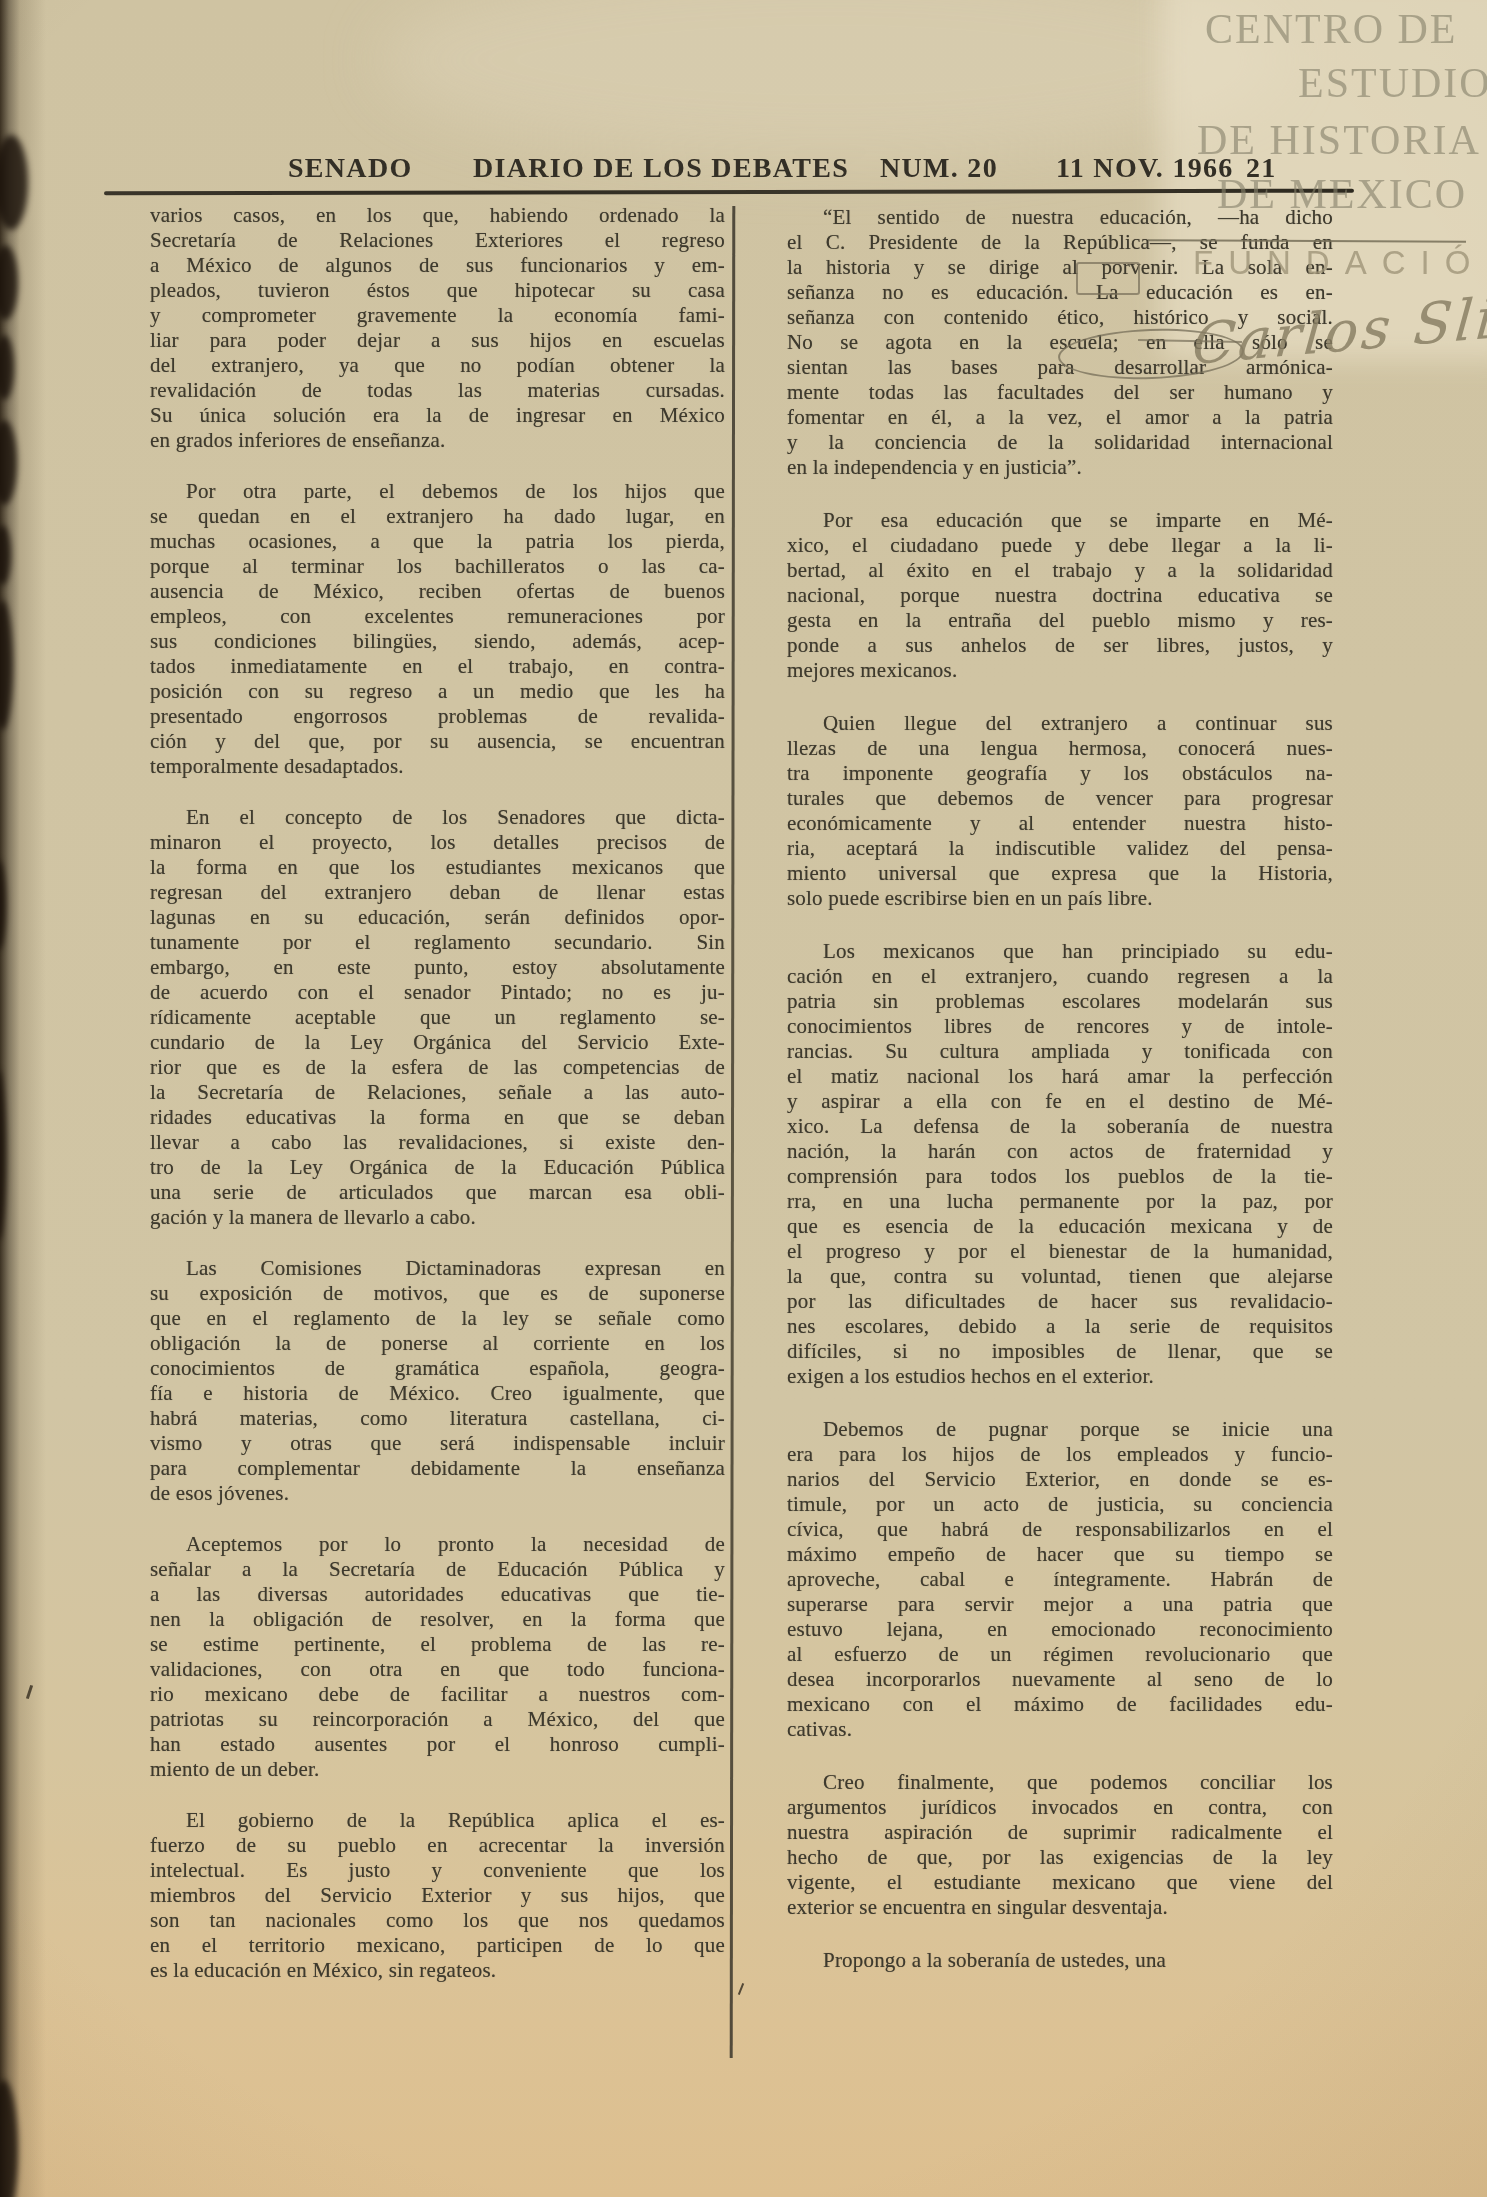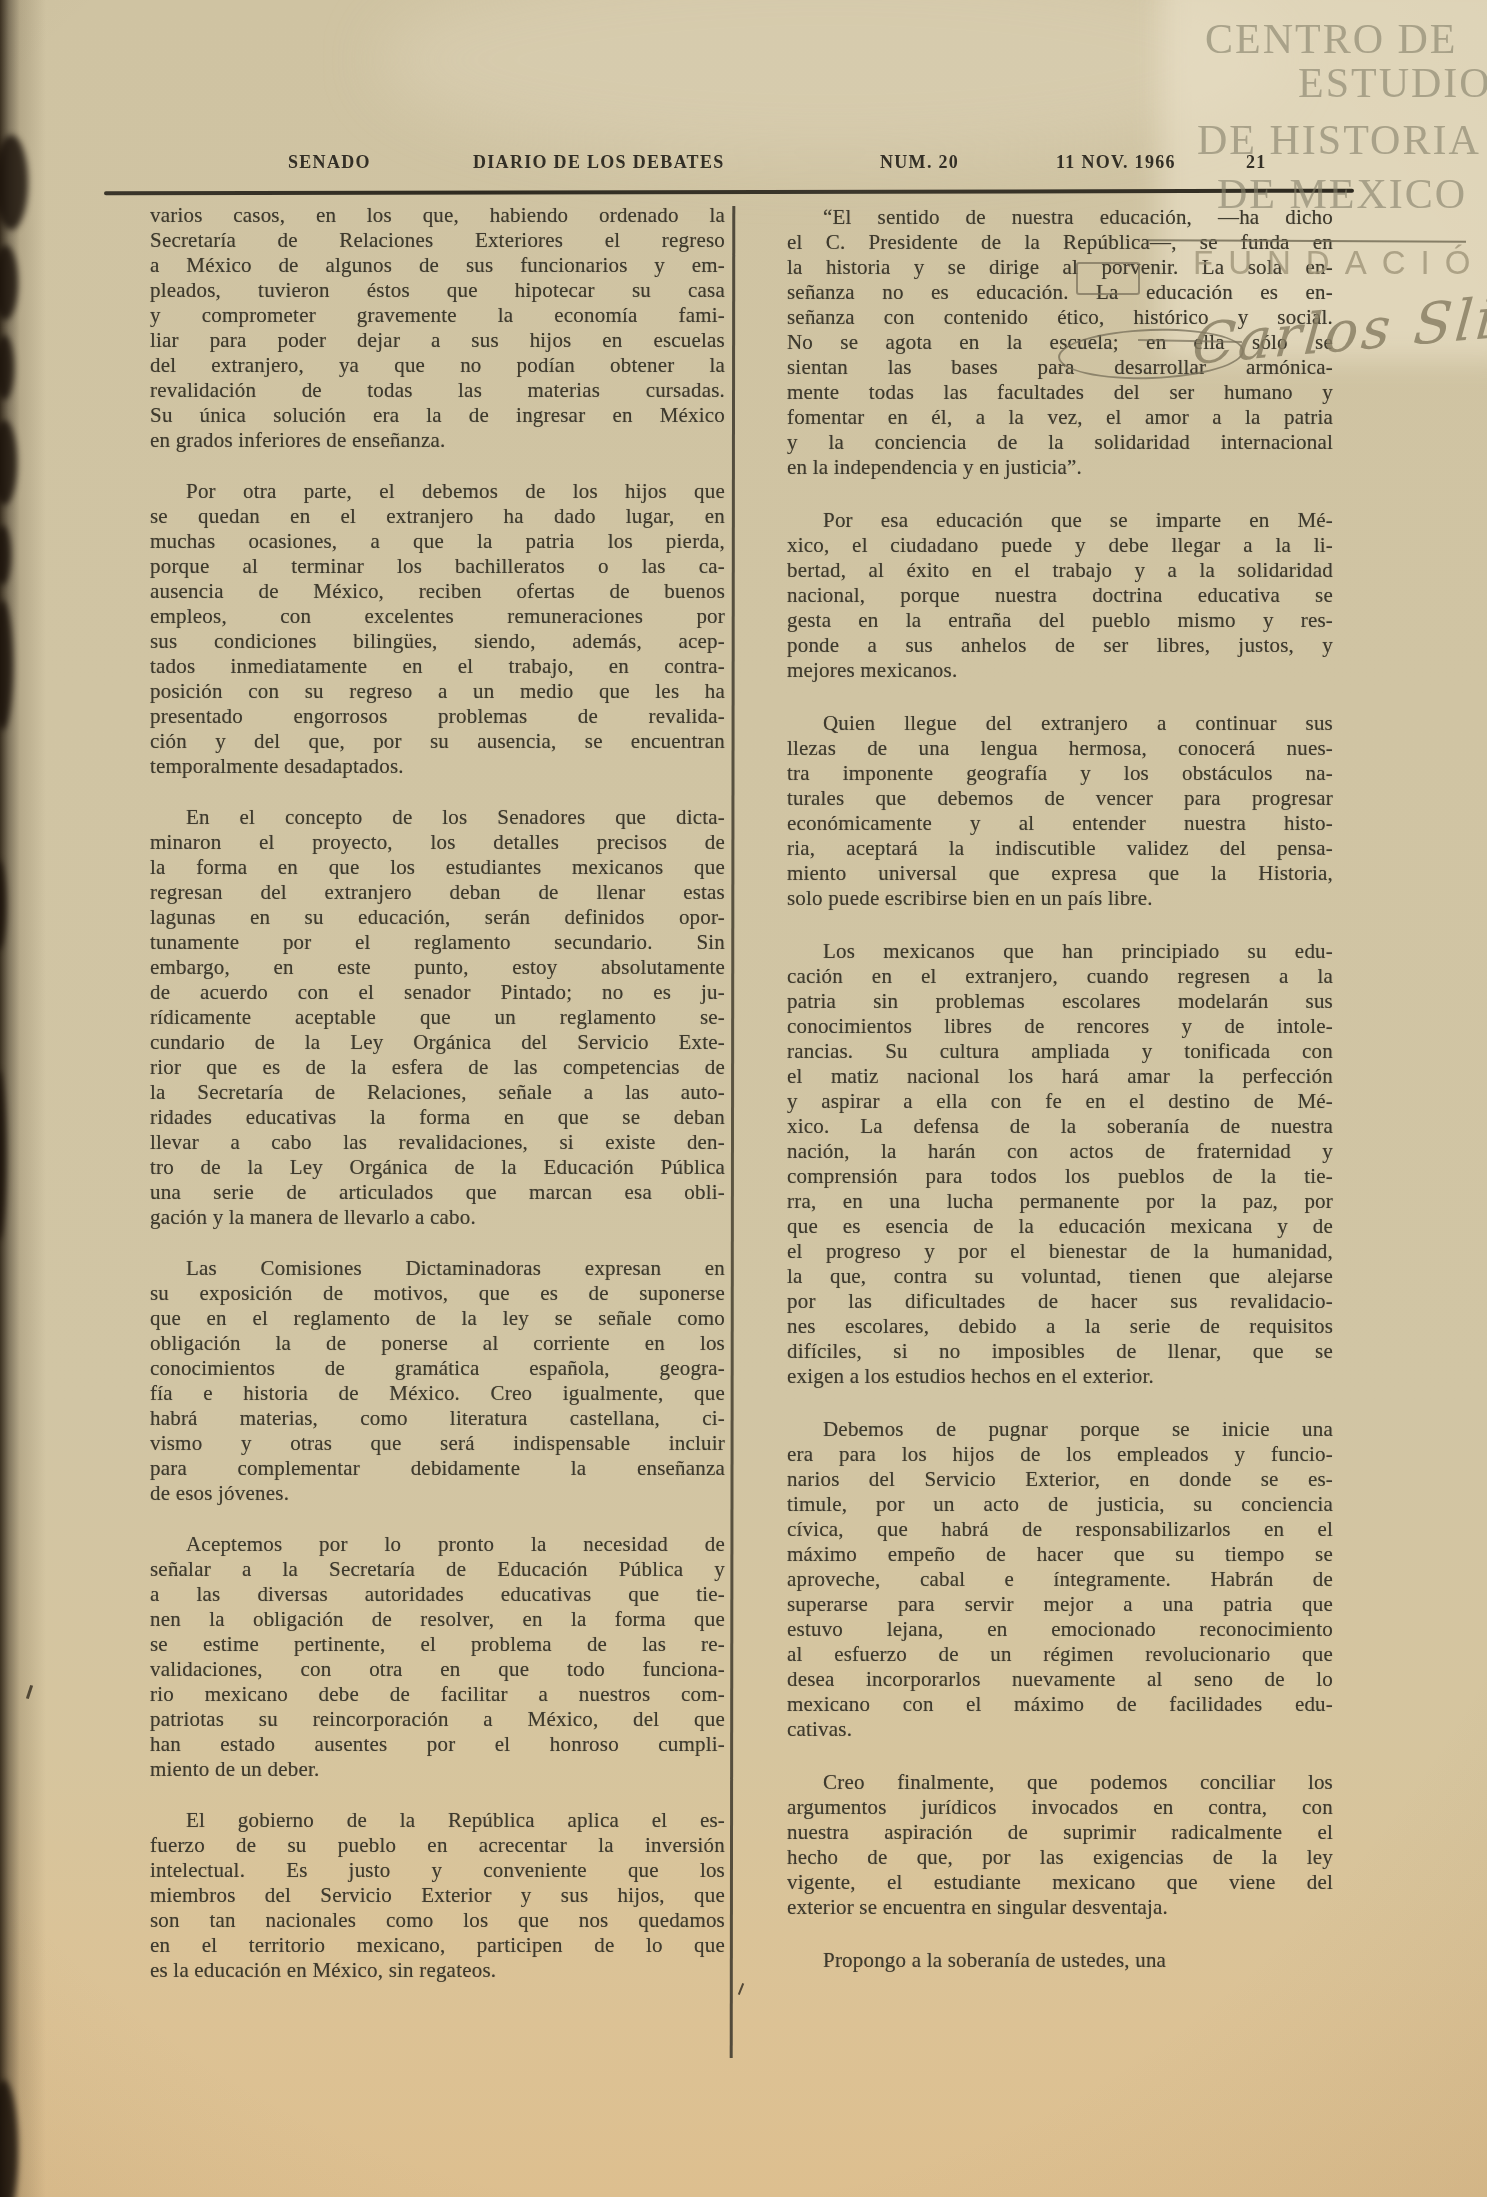--- a/index.html
+++ b/index.html
@@ -15,21 +15,21 @@
   .corner-light{position:absolute;left:1160px;top:-30px;width:360px;height:390px;
     background:rgba(238,230,206,.55);filter:blur(14px);border-radius:18px;}
   .top-light{position:absolute;left:380px;top:-40px;width:900px;height:200px;
     background:rgba(232,223,198,.30);filter:blur(30px);border-radius:50%;}
   
   .gutter{position:absolute;left:0;top:0;width:46px;height:2197px;
     background:linear-gradient(90deg,rgba(34,24,12,.85) 0px,rgba(34,24,12,.45) 9px,rgba(60,44,22,.18) 20px,rgba(0,0,0,0) 46px);}
   .blob{position:absolute;background:rgba(24,16,8,.82);border-radius:50%;filter:blur(3px);}
   .speck{position:absolute;background:rgba(60,52,38,.85);}
   
-  .hdr{position:absolute;top:152px;font-weight:bold;font-size:18px;color:#332f26;
+  .hdr{position:absolute;top:152px;font-weight:bold;font-size:28px;color:#332f26;
     letter-spacing:1.3px;white-space:nowrap;text-align:right;}
   .top-rule{position:absolute;left:104px;top:190px;width:1250px;height:4px;
     background:linear-gradient(90deg,#3a352a 0%,#2e2a20 30%,#3c372c 60%,#2e2a20 100%);
     border-radius:2px;transform:rotate(-0.12deg);}
   .col-divider{position:absolute;left:731px;top:206px;width:3px;height:1852px;
     background:linear-gradient(180deg,#3a352a,#474130 55%,#3a352a);opacity:.85;
     transform:rotate(0.08deg);}
   
   .column{position:absolute;font-size:21px;line-height:25px;letter-spacing:.2px;
     text-shadow:0 0 .7px rgba(62,56,40,.55);}
@@ -68,21 +68,21 @@
   <div class="blob" style="left:-6px;top:135px;width:34px;height:95px;"></div>
   <div class="blob" style="left:-8px;top:245px;width:26px;height:75px;"></div>
   <div class="blob" style="left:-6px;top:335px;width:20px;height:65px;"></div>
   <div class="blob" style="left:-9px;top:420px;width:26px;height:85px;"></div>
   <div class="blob" style="left:-7px;top:525px;width:18px;height:60px;"></div>
   <div class="blob" style="left:-9px;top:600px;width:22px;height:130px;"></div>
   <div class="blob" style="left:-10px;top:860px;width:16px;height:90px;"></div>
   <div class="blob" style="left:-10px;top:1070px;width:16px;height:170px;"></div>
   <div class="blob" style="left:-12px;top:2080px;width:30px;height:140px;"></div>
 
-  <div class="wm wm-caps" style="left:1205px;top:15px;">CENTRO DE</div>
+  <div class="wm wm-caps" style="left:1205px;top:5px;">CENTRO DE</div>
   <div class="wm wm-caps" style="left:1298px;top:59px;">ESTUDIOS</div>
   <div class="wm wm-caps" style="left:1197px;top:116px;">DE HISTORIA</div>
   <div class="wm wm-caps" style="left:1217px;top:170px;">DE MEXICO</div>
   <div class="wm wm-foundation" style="left:1193px;top:244px;">FUNDACIÓN</div>
   <div class="wm wm-signature" style="left:1192px;top:296px;">Carlos Slim</div>
 
   <span class="hdr" style="left:288px;">SENADO</span>
   <span class="hdr" style="left:473px;">DIARIO DE LOS DEBATES</span>
   <span class="hdr" style="left:880px;">NUM. 20</span>
   <span class="hdr" style="left:1056px;">11 NOV. 1966</span>

